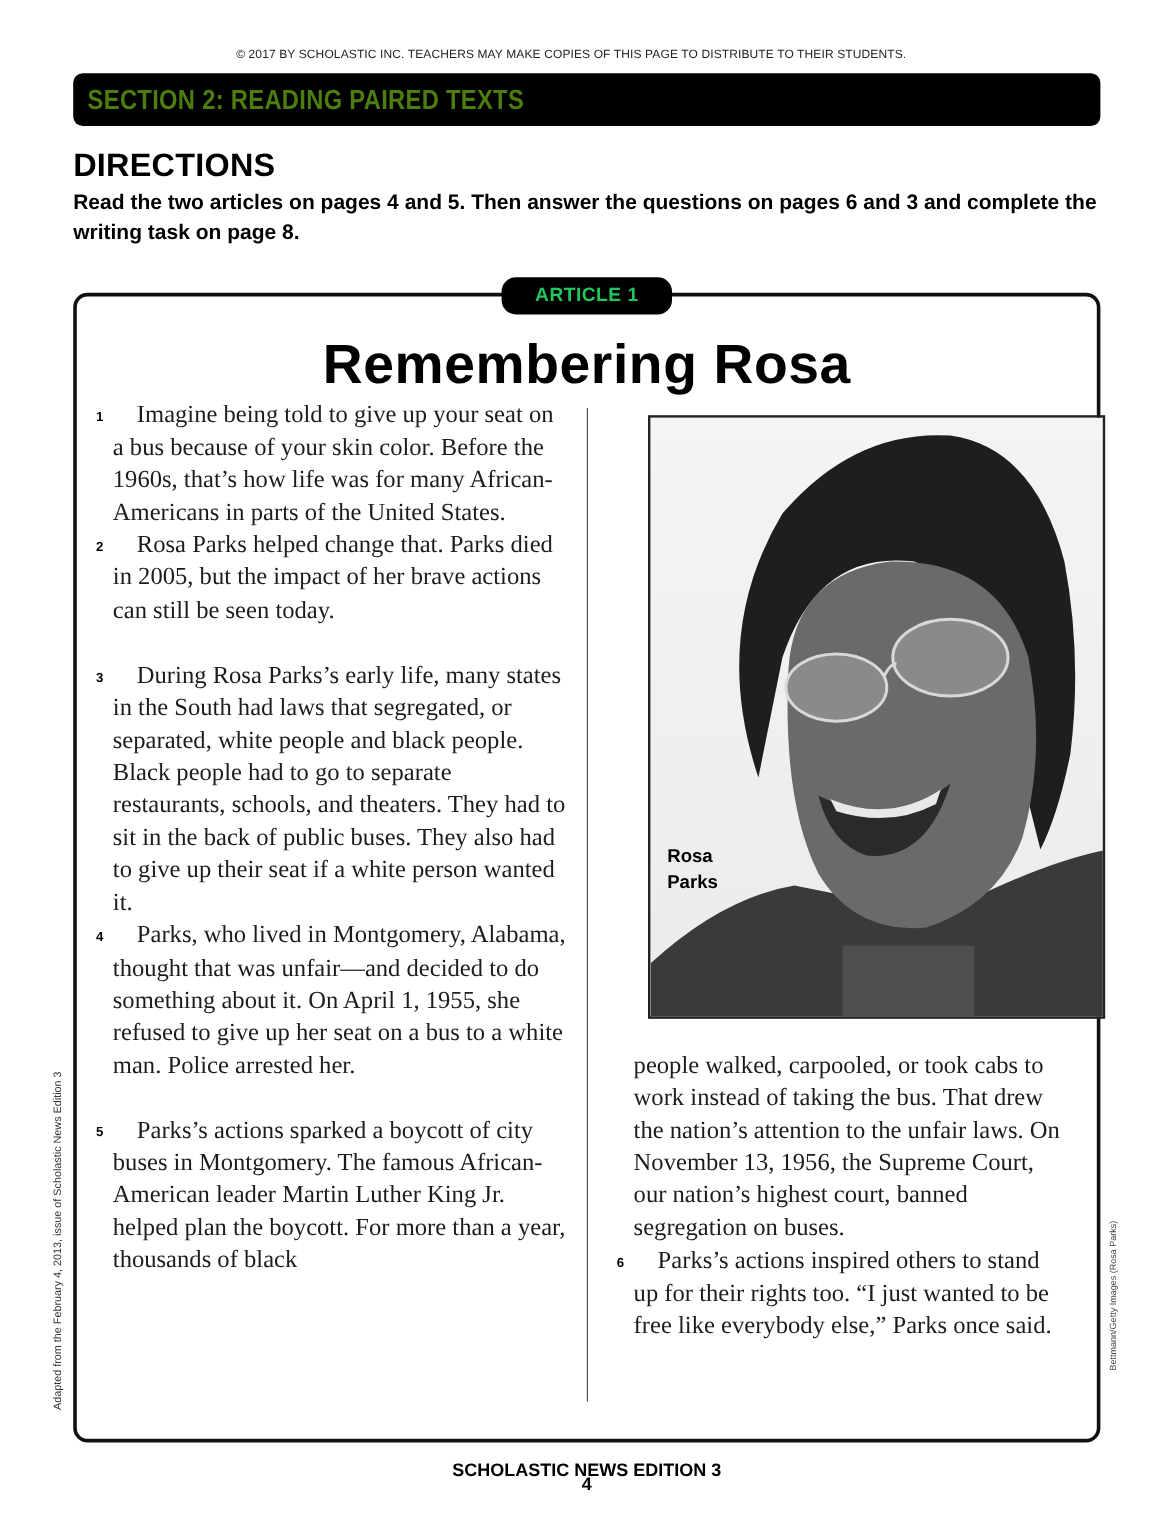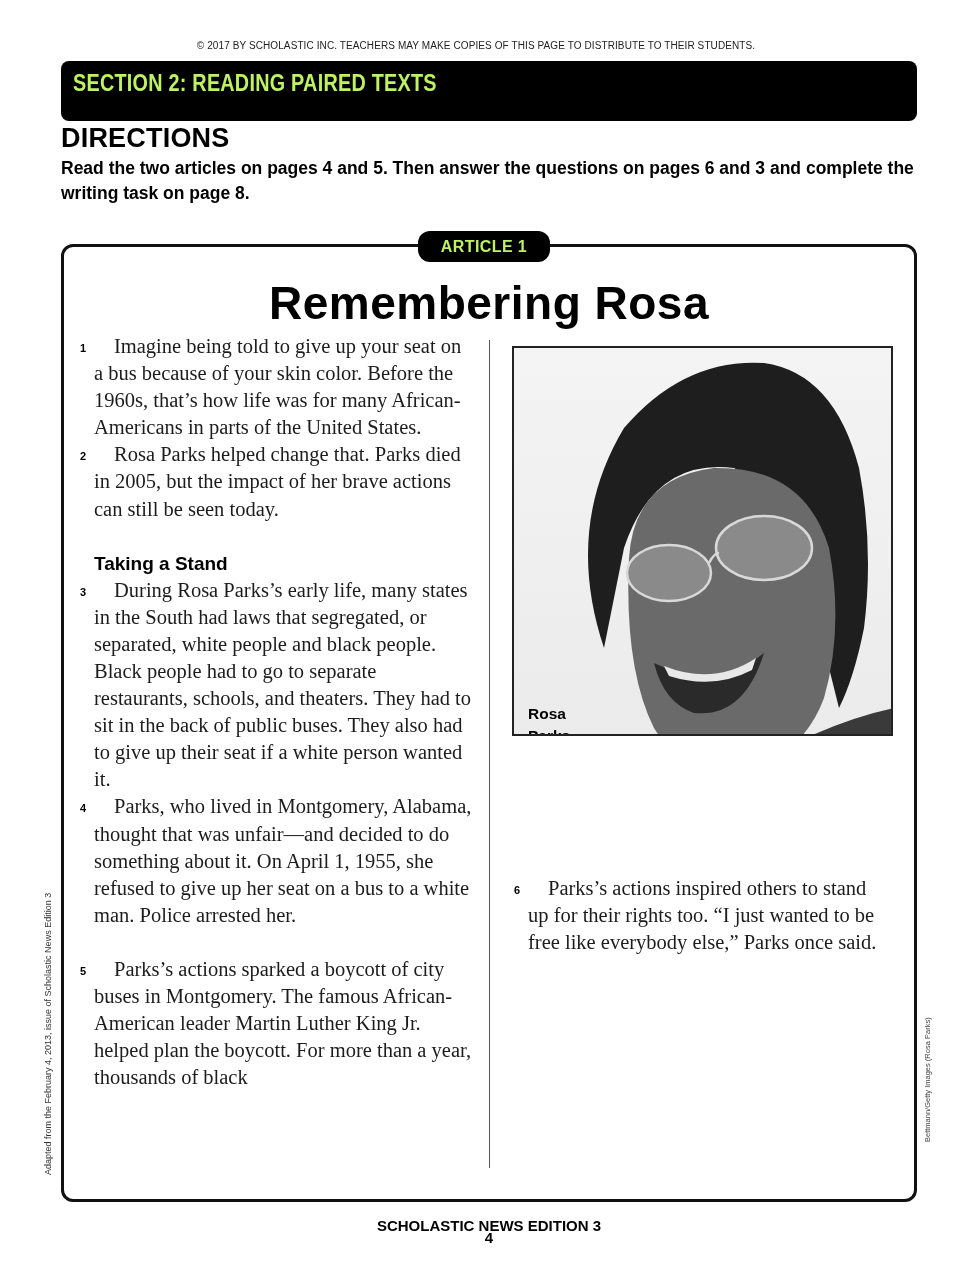--- a/index.html
+++ b/index.html
@@ -4,45 +4,45 @@
   <style>
     * { box-sizing: border-box; margin: 0; padding: 0; }
     html, body { width: 978px; height: 1268px; background: #ffffff; overflow: hidden; }
     body { position: relative; font-family: "Liberation Serif", serif; color: #1a1a1a; }
 
     .copyright {
       position: absolute; top: 40px; left: 0; width: 952px; text-align: center;
       font-family: "Liberation Sans", sans-serif; font-size: 10px; color: #222; letter-spacing: 0.1px;
     }
     .section-bar {
-      position: absolute; top: 61px; left: 61px; width: 856px; height: 60px;
+      position: absolute; top: 61px; left: 61px; width: 856px; height: 44px;
       background: #000; border-radius: 8px;
-      font-family: "Liberation Sans", sans-serif; font-weight: bold; color: #bef264;
+      font-family: "Liberation Sans", sans-serif; font-weight: bold; color: #4d7c0f;
       font-size: 23px; line-height: 44px; padding-left: 12px; letter-spacing: 0.3px;
       transform-origin: left center;
     }
     .section-bar span { display: inline-block; transform: scaleX(0.86); transform-origin: left center; }
 
     .directions-title {
       position: absolute; top: 123px; left: 61px;
       font-family: "Liberation Sans", sans-serif; font-weight: bold; font-size: 27px; color: #000;
       letter-spacing: 0.2px;
     }
     .directions-text {
       position: absolute; top: 156px; left: 61px; width: 870px;
       font-family: "Liberation Sans", sans-serif; font-weight: bold; font-size: 17.5px; line-height: 25px; color: #000;
     }
 
     .article-box {
       position: absolute; top: 244px; left: 61px; width: 856px; height: 958px;
       border: 3px solid #111; border-radius: 12px;
     }
     .article-pill {
-      position: absolute; top: 231px; left: 418px; width: 132px; height: 31px;
-      background: #000; color: #bef264; border-radius: 12px;
+      position: absolute; top: 231px; left: 418px; width: 142px; height: 31px;
+      background: #000; color: #22c55e; border-radius: 12px;
       font-family: "Liberation Sans", sans-serif; font-weight: bold; font-size: 16px;
       text-align: center; line-height: 31px; letter-spacing: 0.4px;
     }
     .article-title {
       position: absolute; top: 276px; left: 61px; width: 856px; text-align: center;
       font-family: "Liberation Sans", sans-serif; font-weight: bold; font-size: 46px; color: #000;
       letter-spacing: 0.5px;
     }
 
     .col-divider {
@@ -60,21 +60,21 @@
     .subhead {
       font-family: "Liberation Sans", sans-serif; font-weight: bold; font-size: 19px; color: #000;
       line-height: 27px;
     }
     .gap { height: 27px; }
 
     .col-left { top: 333px; left: 94px; width: 380px; }
     .col-right { top: 875px; left: 528px; width: 360px; }
 
     .photo {
-      position: absolute; top: 346px; left: 512px; width: 381px; height: 390px;
+      position: absolute; top: 346px; left: 540px; width: 381px; height: 503px;
       border: 2px solid #222; overflow: hidden;
       background: linear-gradient(180deg, #f4f4f4 0%, #ebebeb 100%);
     }
     .photo svg { position: absolute; top: 0; left: 0; }
     .photo-caption {
       position: absolute; top: 355px; left: 14px;
       font-family: "Liberation Sans", sans-serif; font-weight: bold; font-size: 15.5px; line-height: 22px; color: #000;
     }
 
     .side-credit-left {
@@ -116,21 +116,20 @@
 <div class="col-divider"></div>
 
 <div class="text-col col-left">
   <p>
     <span class="para-num">1</span><span class="indent"></span><span>Imagine being told to give up your seat on a bus because of your skin color. Before the 1960s, that’s how life was for many African-Americans in parts of the United States.</span>
   </p>
   <p>
     <span class="para-num">2</span><span class="indent"></span><span>Rosa Parks helped change that. Parks died in 2005, but the impact of her brave actions can still be seen today.</span>
   </p>
   <div class="gap"></div>
-  <div class="subhead">Taking a Stand</div>
   <p>
     <span class="para-num">3</span><span class="indent"></span><span>During Rosa Parks’s early life, many states in the South had laws that segregated, or separated, white people and black people. Black people had to go to separate restaurants, schools, and theaters. They had to sit in the back of public buses. They also had to give up their seat if a white person wanted it.</span>
   </p>
   <p>
     <span class="para-num">4</span><span class="indent"></span><span>Parks, who lived in Montgomery, Alabama, thought that was unfair—and decided to do something about it. On April 1, 1955, she refused to give up her seat on a bus to a white man. Police arrested her.</span>
   </p>
   <div class="gap"></div>
   <p>
     <span class="para-num">5</span><span class="indent"></span><span>Parks’s actions sparked a boycott of city buses in Montgomery. The famous African-American leader Martin Luther King Jr. helped plan the boycott. For more than a year, thousands of black</span>
   </p>
@@ -155,20 +154,23 @@
     <rect x="160" y="440" width="110" height="63" fill="#4e4e4e"></rect>
   </svg>
   <div class="photo-caption">
     <div>Rosa</div>
     <div>Parks</div>
   </div>
 </div>
 
 <div class="text-col col-right">
   <p>
+    <span>people walked, carpooled, or took cabs to work instead of taking the bus. That drew the nation’s attention to the unfair laws. On November 13, 1956, the Supreme Court, our nation’s highest court, banned segregation on buses.</span>
+  </p>
+  <p>
     <span class="para-num">6</span><span class="indent"></span><span>Parks’s actions inspired others to stand up for their rights too. “I just wanted to be free like everybody else,” Parks once said.</span>
   </p>
 </div>
 
 <div class="side-credit-left">Adapted from the February 4, 2013, issue of Scholastic News Edition 3</div>
 <div class="side-credit-right">Bettmann/Getty Images (Rosa Parks)</div>
 
 <div class="footer-pub">SCHOLASTIC NEWS EDITION 3</div>
 <div class="footer-page">4</div>
 

